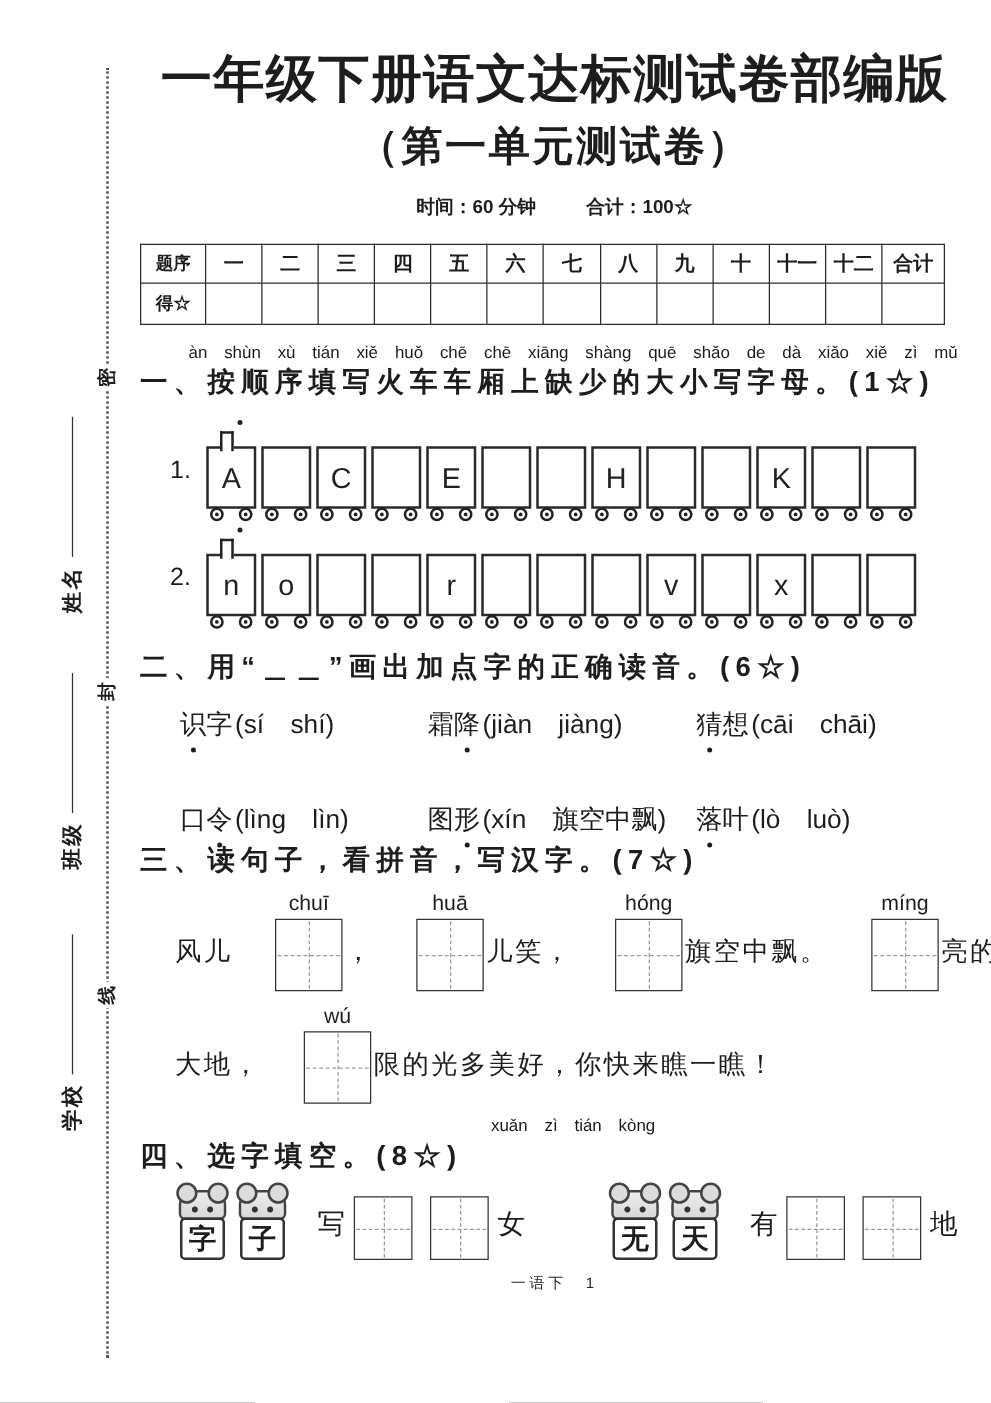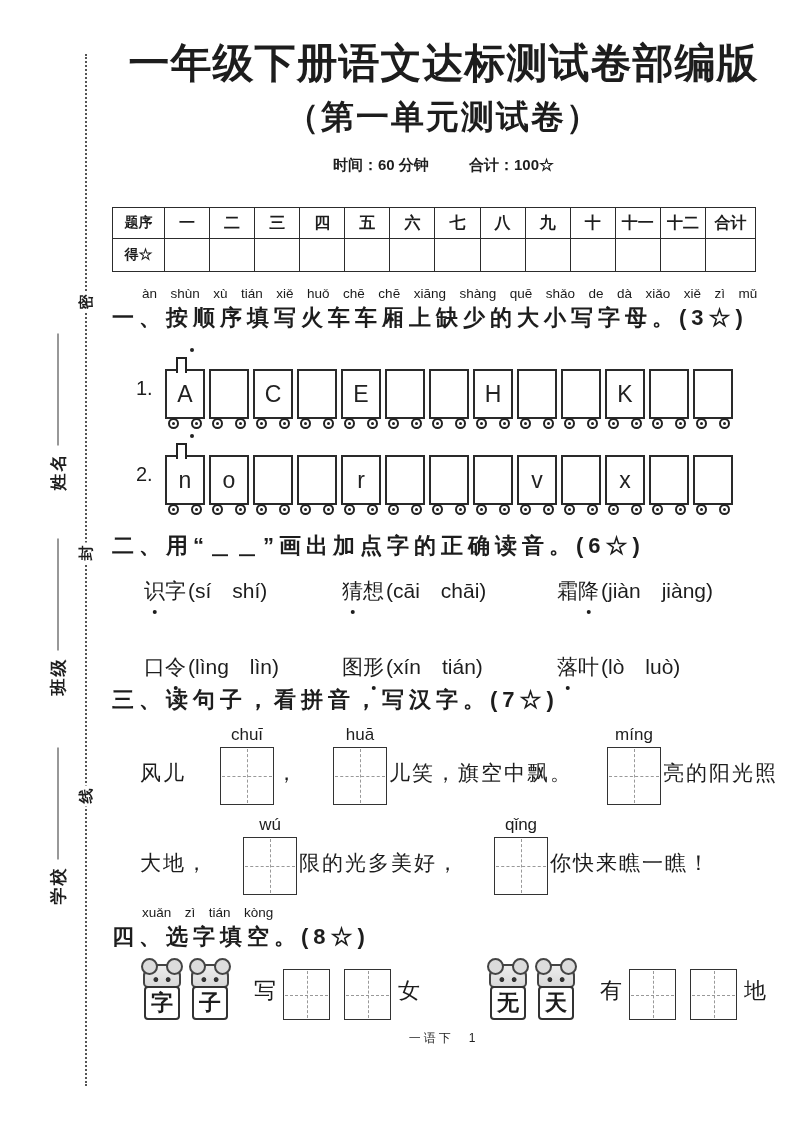--- a/index.html
+++ b/index.html
@@ -17,30 +17,30 @@
   .sfield .fline { width:112px; border-bottom:1.6px solid #333; height:1px; }
 
   
   .content { position:relative; margin-left:112px; margin-right:18px; }
   .title { margin-top:36px; text-align:center; font-size:41px; font-weight:900; letter-spacing:1px; }
   .subtitle { margin-top:4px; text-align:center; font-size:33px; font-weight:900; letter-spacing:2px; }
   .inforow { margin-top:16px; text-align:center; font-size:15px; font-weight:700; }
   .inforow span { margin:4px 18px; }
 
   
-  table.score { border-collapse:collapse; table-layout:fixed; width:644px; margin-top:32px; }
+  table.score { border-collapse:collapse; table-layout:fixed; width:644px; margin-top:20px; }
   table.score td { border:1.6px solid #2c2c2c; text-align:center; font-size:16px; font-weight:700;
                    height:31px; overflow:hidden; }
   table.score tr:first-child td:first-child, table.score tr:last-child td:first-child { font-size:14px; }
   table.score td:first-child { width:52px; }
   table.score td:last-child { width:50px; }
   table.score tr:last-child td { height:33px; }
 
   
-  .pinline { margin-top:14px; margin-left:30px; font-size:13.5px; color:#1a1a1a; word-spacing:3px; white-space:pre; }
+  .pinline { margin-top:14px; margin-left:30px; font-size:13.5px; color:#1a1a1a; word-spacing:3px; white-space:pre;text-align:center; }
   .sechead { margin-top:2px; font-size:22px; font-weight:700; letter-spacing:5px; white-space:nowrap; }
 
   
   .train-row { display:flex; align-items:flex-start; margin:30px 0 26px 24px; }
   .train-row .tnum { font-size:20px; margin-top:14px; margin-right:7px; width:22px; }
   .car { position:relative; width:40px; height:50px; border:2px solid #2a2a2a; background:#fff; margin-right:4px;
          display:flex; align-items:center; justify-content:center; margin-top:6px; flex:0 0 auto; }
   .car .letter { font-size:23px; color:#222; }
   .car .wheels { position:absolute; bottom:-12px; left:1px; right:1px; display:flex; justify-content:space-between; }
   .wheel { position:relative; width:11px; height:11px; border:2px solid #222; border-radius:50%; background:#fff; }
@@ -153,21 +153,21 @@
             <td></td>
             <td></td>
             <td></td>
             <td></td>
             <td></td>
           </tr>
       </tbody>
     </table>
 
     <div class="pinline">àn  shùn  xù  tián  xiě  huǒ  chē  chē  xiāng  shàng  quē  shǎo  de  dà  xiǎo  xiě  zì  mǔ</div>
-    <div class="sechead"><span>一、</span><span>按顺序填写火车车厢上缺少的大小写字母。(3☆)</span></div>
+    <div class="sechead"><span>一、</span><span>按顺序填写火车车厢上缺少的大小写字母。(1☆)</span></div>
     <div id="trains">
         <div class="train-row">
           <span class="tnum">1.</span>
           <div class="car engine">
             <span class="letter">A</span>
             <div class="wheels">
               <span class="wheel"></span>
               <span class="wheel"></span>
             </div>
           </div>
@@ -348,60 +348,60 @@
               <span class="wheel"></span>
               <span class="wheel"></span>
             </div>
           </div>
         </div>
       </div>
 
     <div class="sechead"><span>二、</span><span>用“＿＿”画出加点字的正确读音。(6☆)</span></div>
     <div id="words" class="words">
         <div class="word-item"><span class="dc dot">识</span><span class="dc">字</span><span class="opts">(sí　shí)</span></div>
+        <div class="word-item"><span class="dc">霜</span><span class="dc dot">降</span><span class="opts">(jiàn　jiàng)</span></div>
         <div class="word-item"><span class="dc dot">猜</span><span class="dc">想</span><span class="opts">(cāi　chāi)</span></div>
-        <div class="word-item"><span class="dc">霜</span><span class="dc dot">降</span><span class="opts">(jiàn　jiàng)</span></div>
         <div class="word-item"><span class="dc">口</span><span class="dc dot">令</span><span class="opts">(lìng　lìn)</span></div>
-        <div class="word-item"><span class="dc">图</span><span class="dc dot">形</span><span class="opts">(xín　tián)</span></div>
+        <div class="word-item"><span class="dc">图</span><span class="dc dot">形</span><span class="opts">(xín　旗空中飘)</span></div>
         <div class="word-item"><span class="dc dot">落</span><span class="dc">叶</span><span class="opts">(lò　luò)</span></div>
       </div>
 
     <div class="sechead"><span>三、</span><span>读句子，看拼音，写汉字。(7☆)</span></div>
     <div id="sentences">
         <div class="sline">
           <span class="stext">风儿</span>
           <div class="hbox">
             <div class="pin">chuī</div>
             <div class="sq"></div>
           </div>
           <span class="stext">，</span>
           <div class="hbox">
             <div class="pin">huā</div>
             <div class="sq"></div>
           </div>
           <span class="stext">儿笑，</span>
+          <div class="hbox">
+            <div class="pin">hóng</div>
+            <div class="sq"></div>
+          </div>
           <span class="stext">旗空中飘。</span>
           <div class="hbox">
             <div class="pin">míng</div>
             <div class="sq"></div>
           </div>
           <span class="stext">亮的阳光照</span>
         </div>
         <div class="sline">
           <span class="stext">大地，</span>
           <div class="hbox">
             <div class="pin">wú</div>
             <div class="sq"></div>
           </div>
           <span class="stext">限的</span>
           <span class="stext">光多美好，</span>
-          <div class="hbox">
-            <div class="pin">qǐng</div>
-            <div class="sq"></div>
-          </div>
           <span class="stext">你快来瞧一瞧！</span>
         </div>
       </div>
 
     <div class="pinline" style="margin-top:10px">xuǎn  zì  tián  kòng</div>
     <div class="sechead"><span>四、</span><span>选字填空。(8☆)</span></div>
     <div id="cgroups" class="cgroups">
         <div class="cgroup">
           <div class="tigers">
             <div class="tiger">

